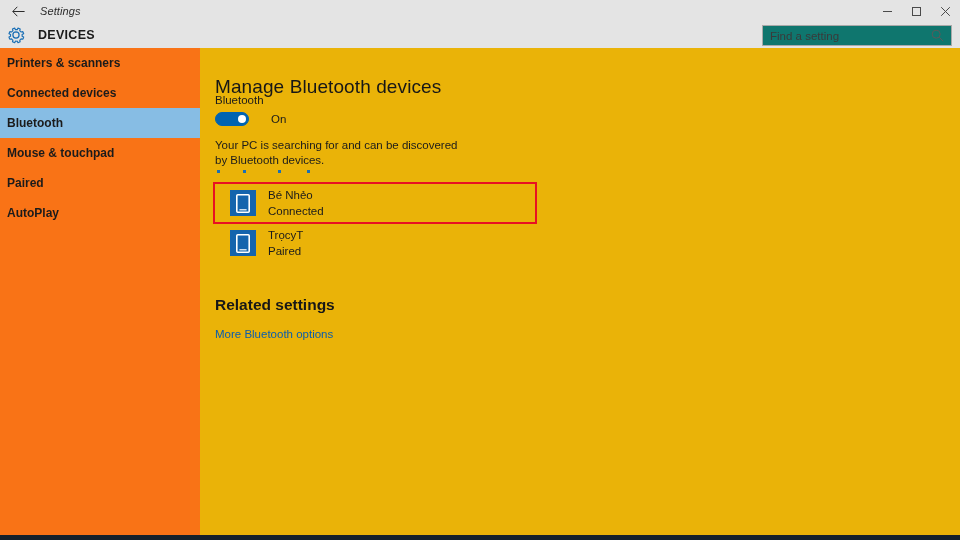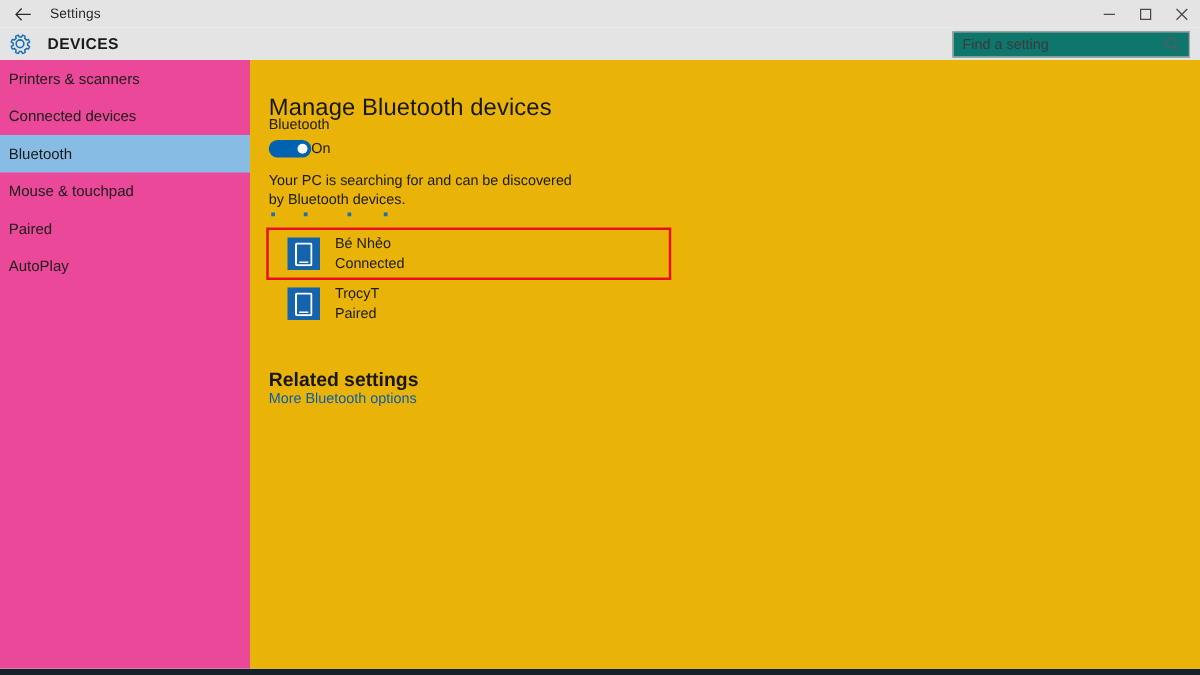--- a/index.html
+++ b/index.html
@@ -28,20 +28,21 @@
 
   
   #title-bar {
     position: absolute;
     left: 0; top: 0;
     width: 960px;
     height: 22px;
     background: #e4e4e4;
     display: flex;
     align-items: center;
+    font-style: italic;
   }
   #back-button {
     width: 36px;
     height: 22px;
     display: flex;
     align-items: center;
     justify-content: center;
     color: #2b2b2b;
   }
   #back-button svg { display: block; }
@@ -122,21 +123,22 @@
     color: #5a5a5a;
     padding-right: 4px;
   }
 
   
   #sidebar {
     position: absolute;
     left: 0; top: 48px;
     width: 200px;
     height: 487px;
-    background: #ec4899;
+    background: #f97316;
+    font-weight: bold;
   }
   .nav-item {
     height: 30px;
     display: flex;
     align-items: center;
     padding-left: 7px;
     font-size: 12px;
     color: #1b1b1b;
     box-sizing: border-box;
   }
@@ -186,21 +188,21 @@
     right: 2px;
     top: 2px;
     width: 8px;
     height: 8px;
     border-radius: 50%;
     background: #ffffff;
   }
   #toggle-state {
     font-size: 11.5px;
     color: #1b1b1b;
-    margin-left: 0;
+    margin-left: 22px;
   }
   #status-text {
     position: absolute;
     left: 15px; top: 90px;
     width: 255px;
     font-size: 11.5px;
     line-height: 15px;
     color: #1b1b1b;
   }
   #progress-dots {
@@ -266,21 +268,21 @@
   }
 
   #related-title {
     position: absolute;
     left: 15px; top: 235px;
     font-size: 15.5px;
     color: #171717;
   }
   #related-link {
     position: absolute;
-    left: 15px; top: 265px;
+    left: 15px; top: 280px;
     font-size: 11.5px;
     color: #0a5dad;
     text-decoration: none;
   }
 </style>
 </head>
 <body>
 
 <div id="app-window">
 

